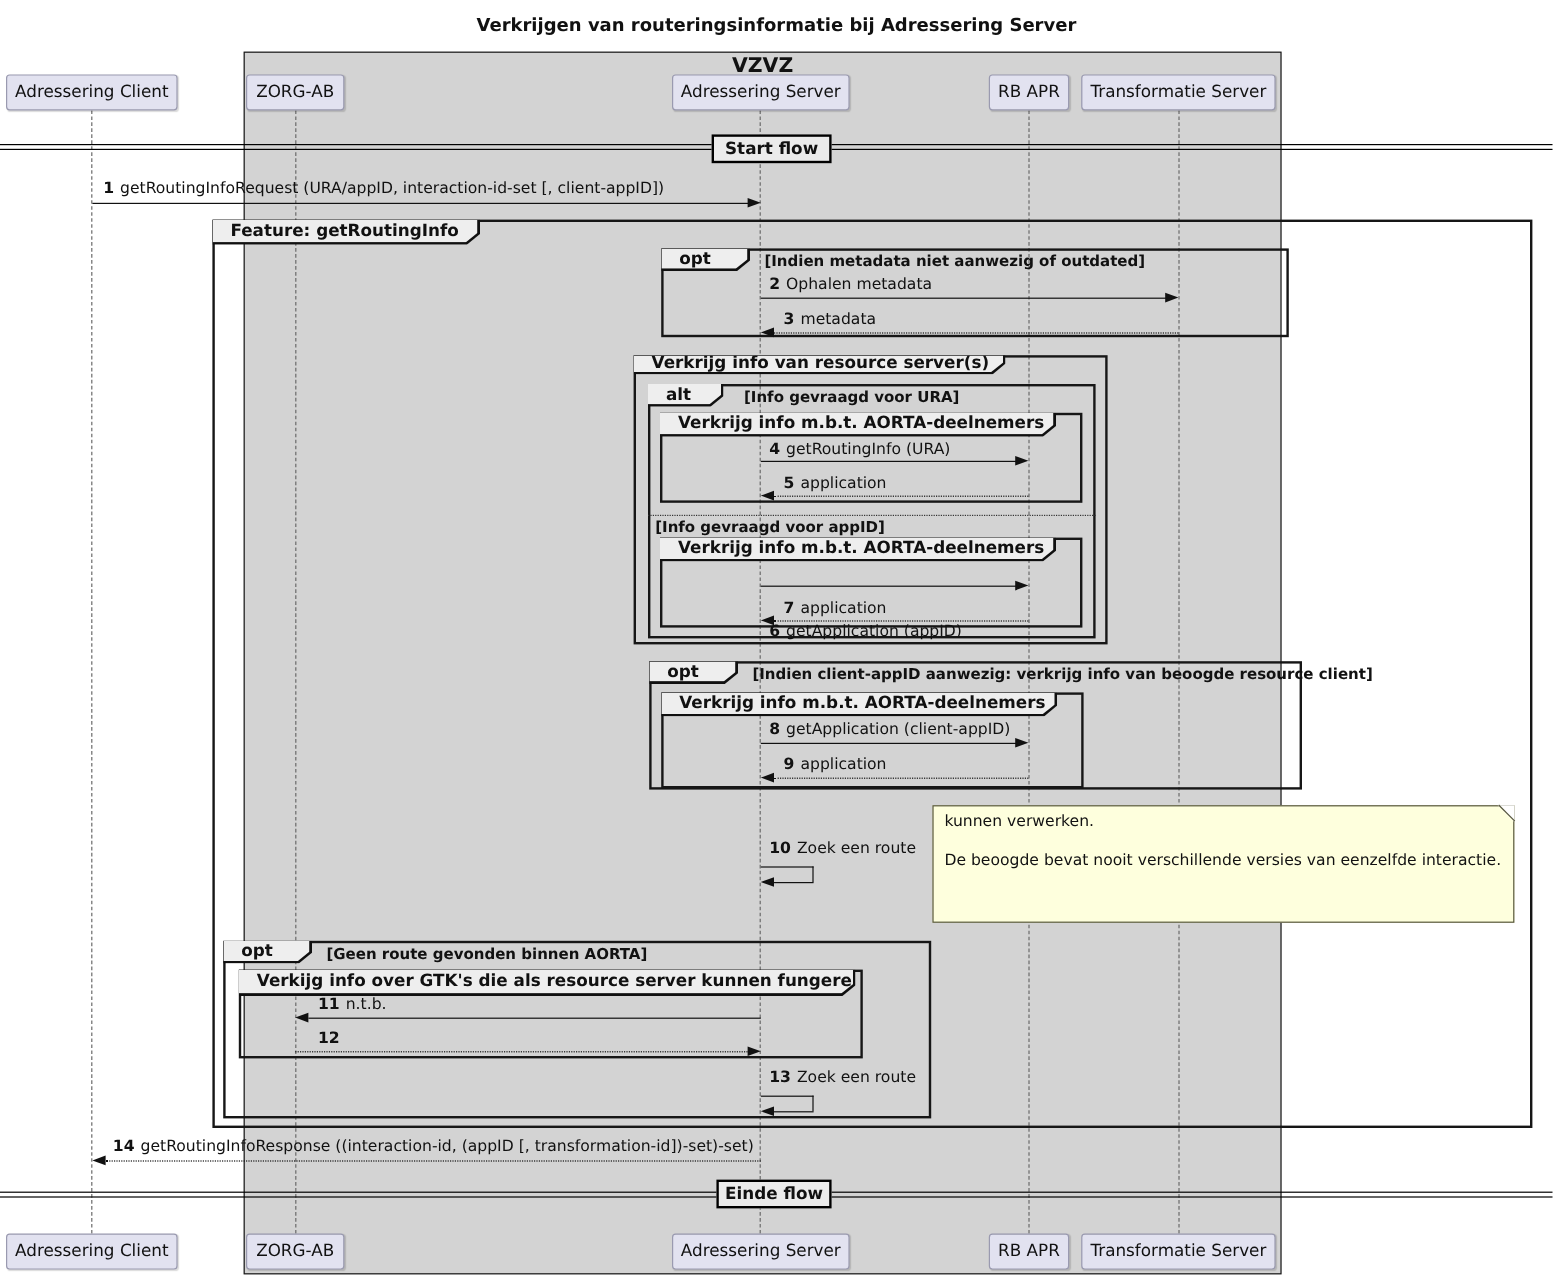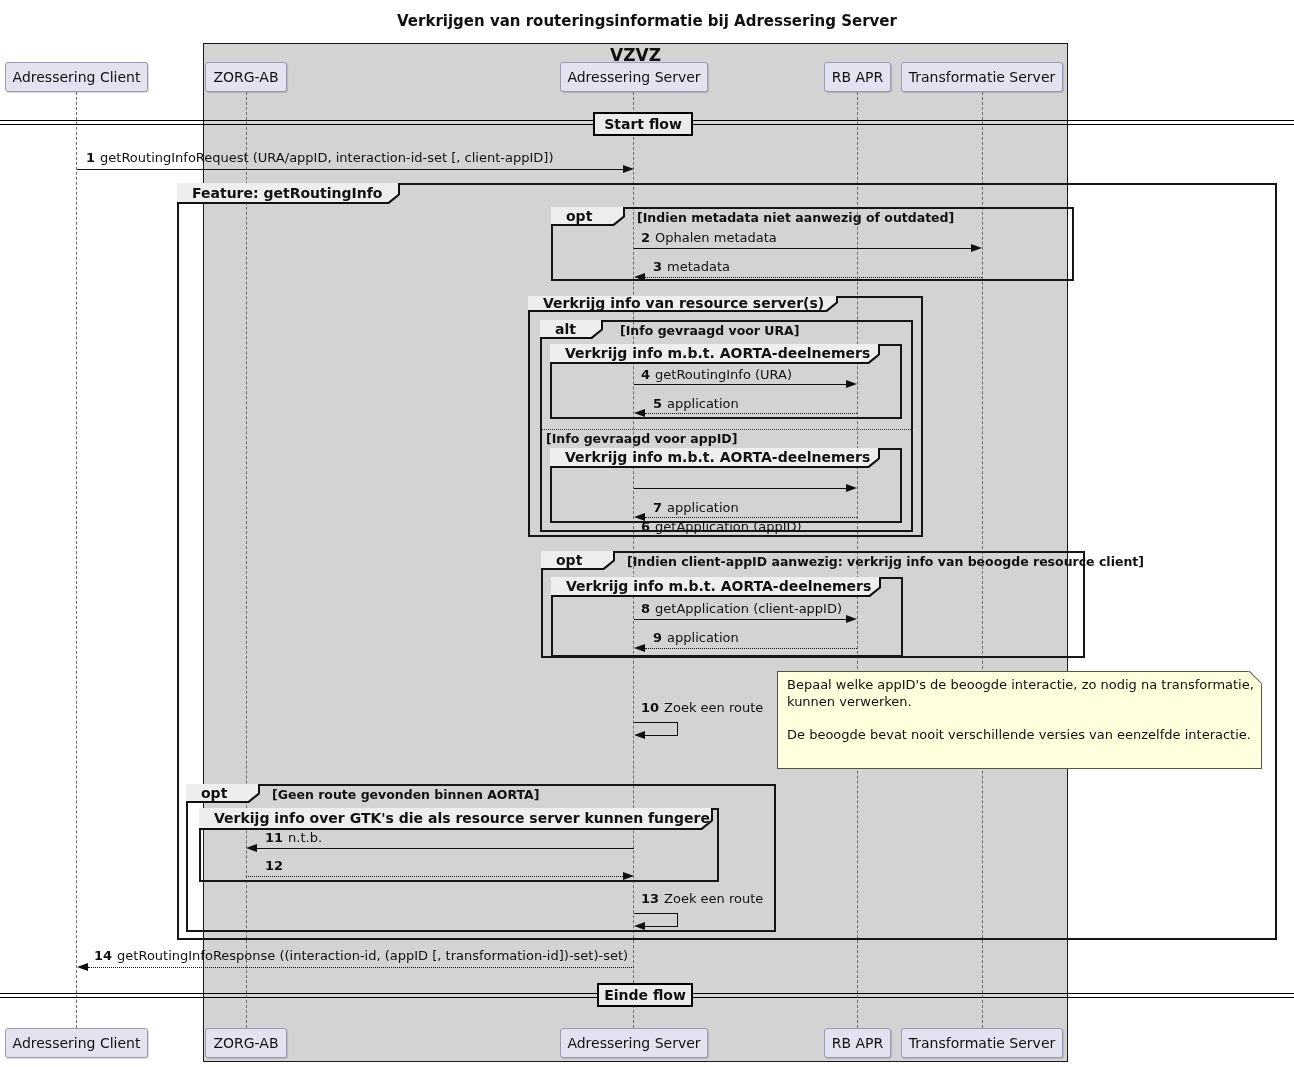--- a/index.html
+++ b/index.html
@@ -194,21 +194,20 @@
   <div class="ahl" style="left:634px;top:921.5px;"></div>
 
   <div class="msg" style="left:94px;top:948px;">
     <b>14</b><span>getRoutingInfoResponse ((interaction-id, (appID [, transformation-id])-set)-set)</span></div>
   <div class="lnD" style="left:88px;top:967px;width:546px;"></div>
   <div class="ahl" style="left:77px;top:962.5px;"></div>
 
   <div class="note" style="left:777px;top:671px;width:485px;height:98px;">
     <div class="fold-cover"></div>
     <div class="fold-diag"></div>
-    <div class="nl">Bepaal welke appID's de beoogde interactie, zo nodig na transformatie,</div>
     <div class="nl">kunnen verwerken.</div>
     <div class="nl"></div>
     <div class="nl">De beoogde bevat nooit verschillende versies van eenzelfde interactie.</div>
   </div>
 
   <div class="p" style="left:5px;top:62px;width:143px;height:30px;">Adressering Client</div>
   <div class="p" style="left:205px;top:62px;width:82px;height:30px;">ZORG-AB</div>
   <div class="p" style="left:560px;top:62px;width:148px;height:30px;">Adressering Server</div>
   <div class="p" style="left:824px;top:62px;width:67px;height:30px;">RB APR</div>
   <div class="p" style="left:901px;top:62px;width:162px;height:30px;">Transformatie Server</div>

